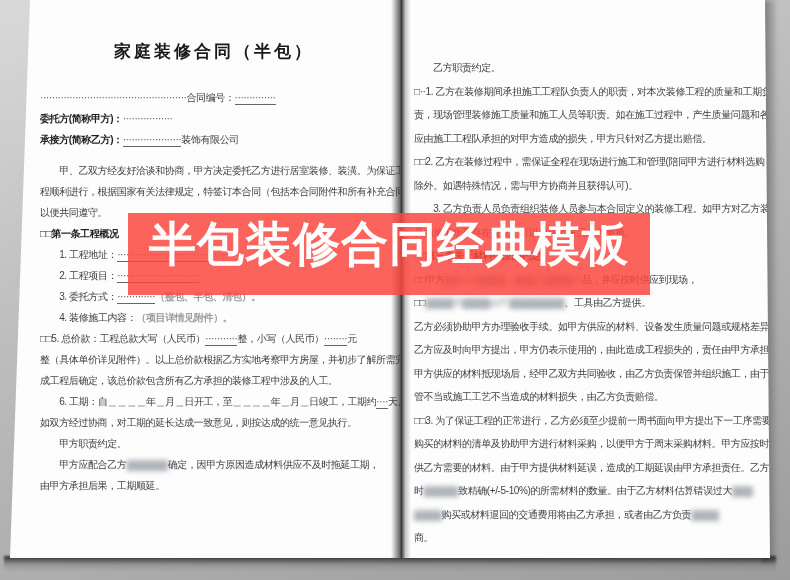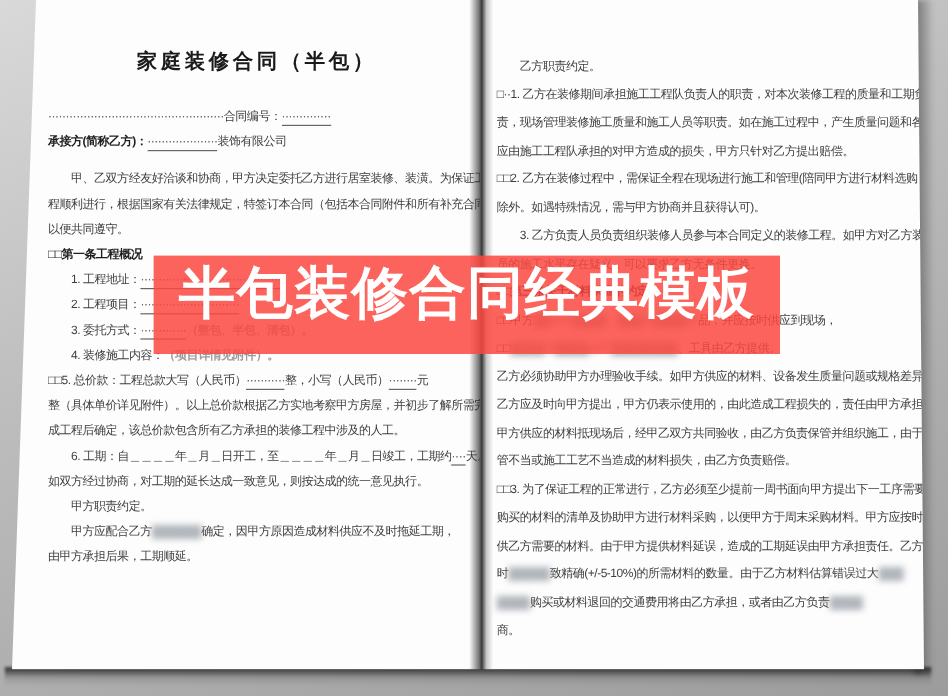--- a/index.html
+++ b/index.html
@@ -11,21 +11,21 @@
     background:linear-gradient(160deg,#d9d9d9 0%,#bdbdbd 40%,#9c9c9c 100%);
   }
 
   .page {
     position:absolute; top:0; height:558px; background:#fdfdfd; z-index:2;
   }
   .page-left  { left:10px;  width:390px; clip-path:polygon(20px 0,100% 0,100% 100%,0 100%); }
   .page-right { left:400px; width:370px; clip-path:polygon(0 0,365px 0,100% 100%,0 100%); }
 
   .content-left  { padding:40px 12px 0 30px; }
-  .content-right { padding:44px 18px 0 14px; }
+  .content-right { padding:56px 18px 0 14px; }
 
   .title {
     font-size:17px; font-weight:700; color:#1a1a1a; text-align:center;
     letter-spacing:3px; margin-bottom:24px; white-space:nowrap;
   }
 
   .line {
     font-size:10px; color:#3e3e3e; letter-spacing:-0.4px;
     white-space:nowrap; min-height:1em;
   }
@@ -72,20 +72,21 @@
 <div class="stage">
 
   <div class="bottom-shadow"></div>
   <div class="right-shadow"></div>
 
   <div class="page page-left">
     <div class="content-left">
       <div class="title">家庭装修合同（半包）</div>
       <div class="lines lines-left">
           <div class="line"><span class="dots">··················································</span><span>合同编号：</span><span class="u dots">··············</span></div>
+          <div class="line"><span class="b">委托方(简称甲方)：</span><span class="dots">·················</span></div>
           <div class="line"><span class="b">承接方(简称乙方)：</span><span class="u dots">····················</span><span>装饰有限公司</span></div>
           <div class="line"></div>
           <div class="line"><span>　　甲、乙双方经友好洽谈和协商，甲方决定委托乙方进行居室装修、装潢。为保证工</span></div>
           <div class="line"><span>程顺利进行，根据国家有关法律规定，特签订本合同（包括本合同附件和所有补充合同），</span></div>
           <div class="line"><span>以便共同遵守。</span></div>
           <div class="line"><span class="b">□□第一条工程概况</span></div>
           <div class="line"><span>　　1. 工程地址：</span><span class="u dots">········································</span></div>
           <div class="line"><span>　　2. 工程项目：</span><span class="u dots">····························</span></div>
           <div class="line"><span>　　3. 委托方式：</span><span class="u dots">·············</span><span class="gray">（整包、半包、清包）。</span></div>
           <div class="line"><span>　　4. 装修施工内容：</span><span class="gray">（项目详情见附件）。</span></div>

